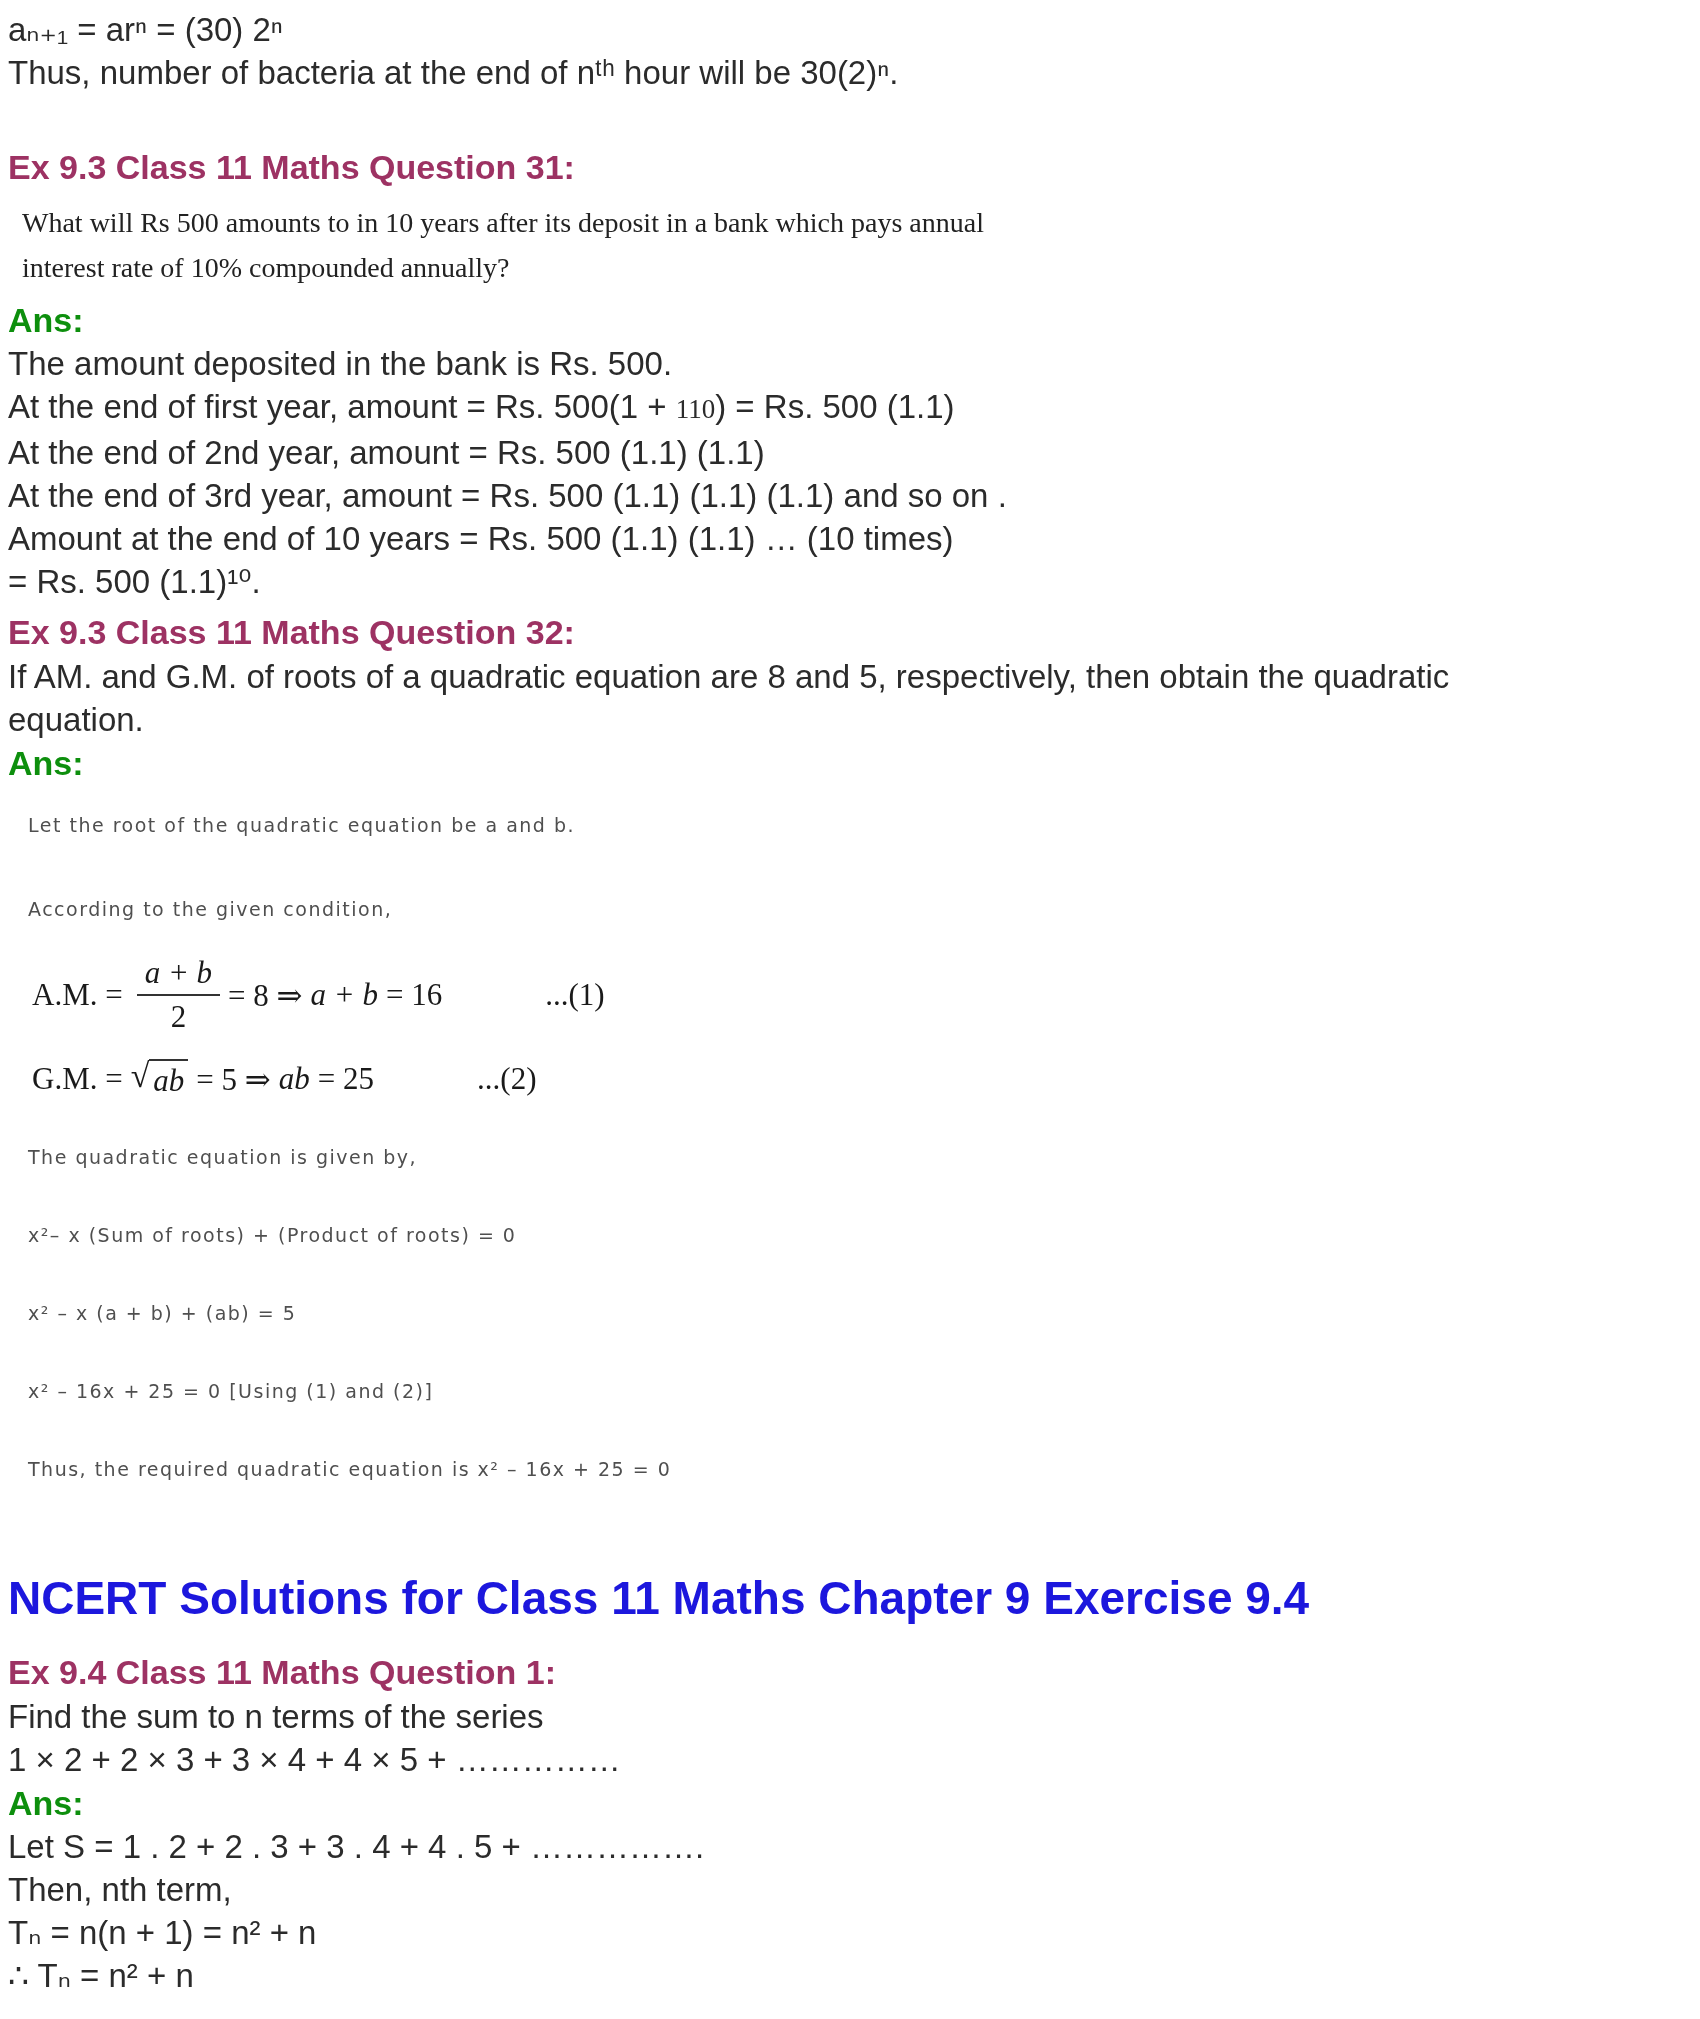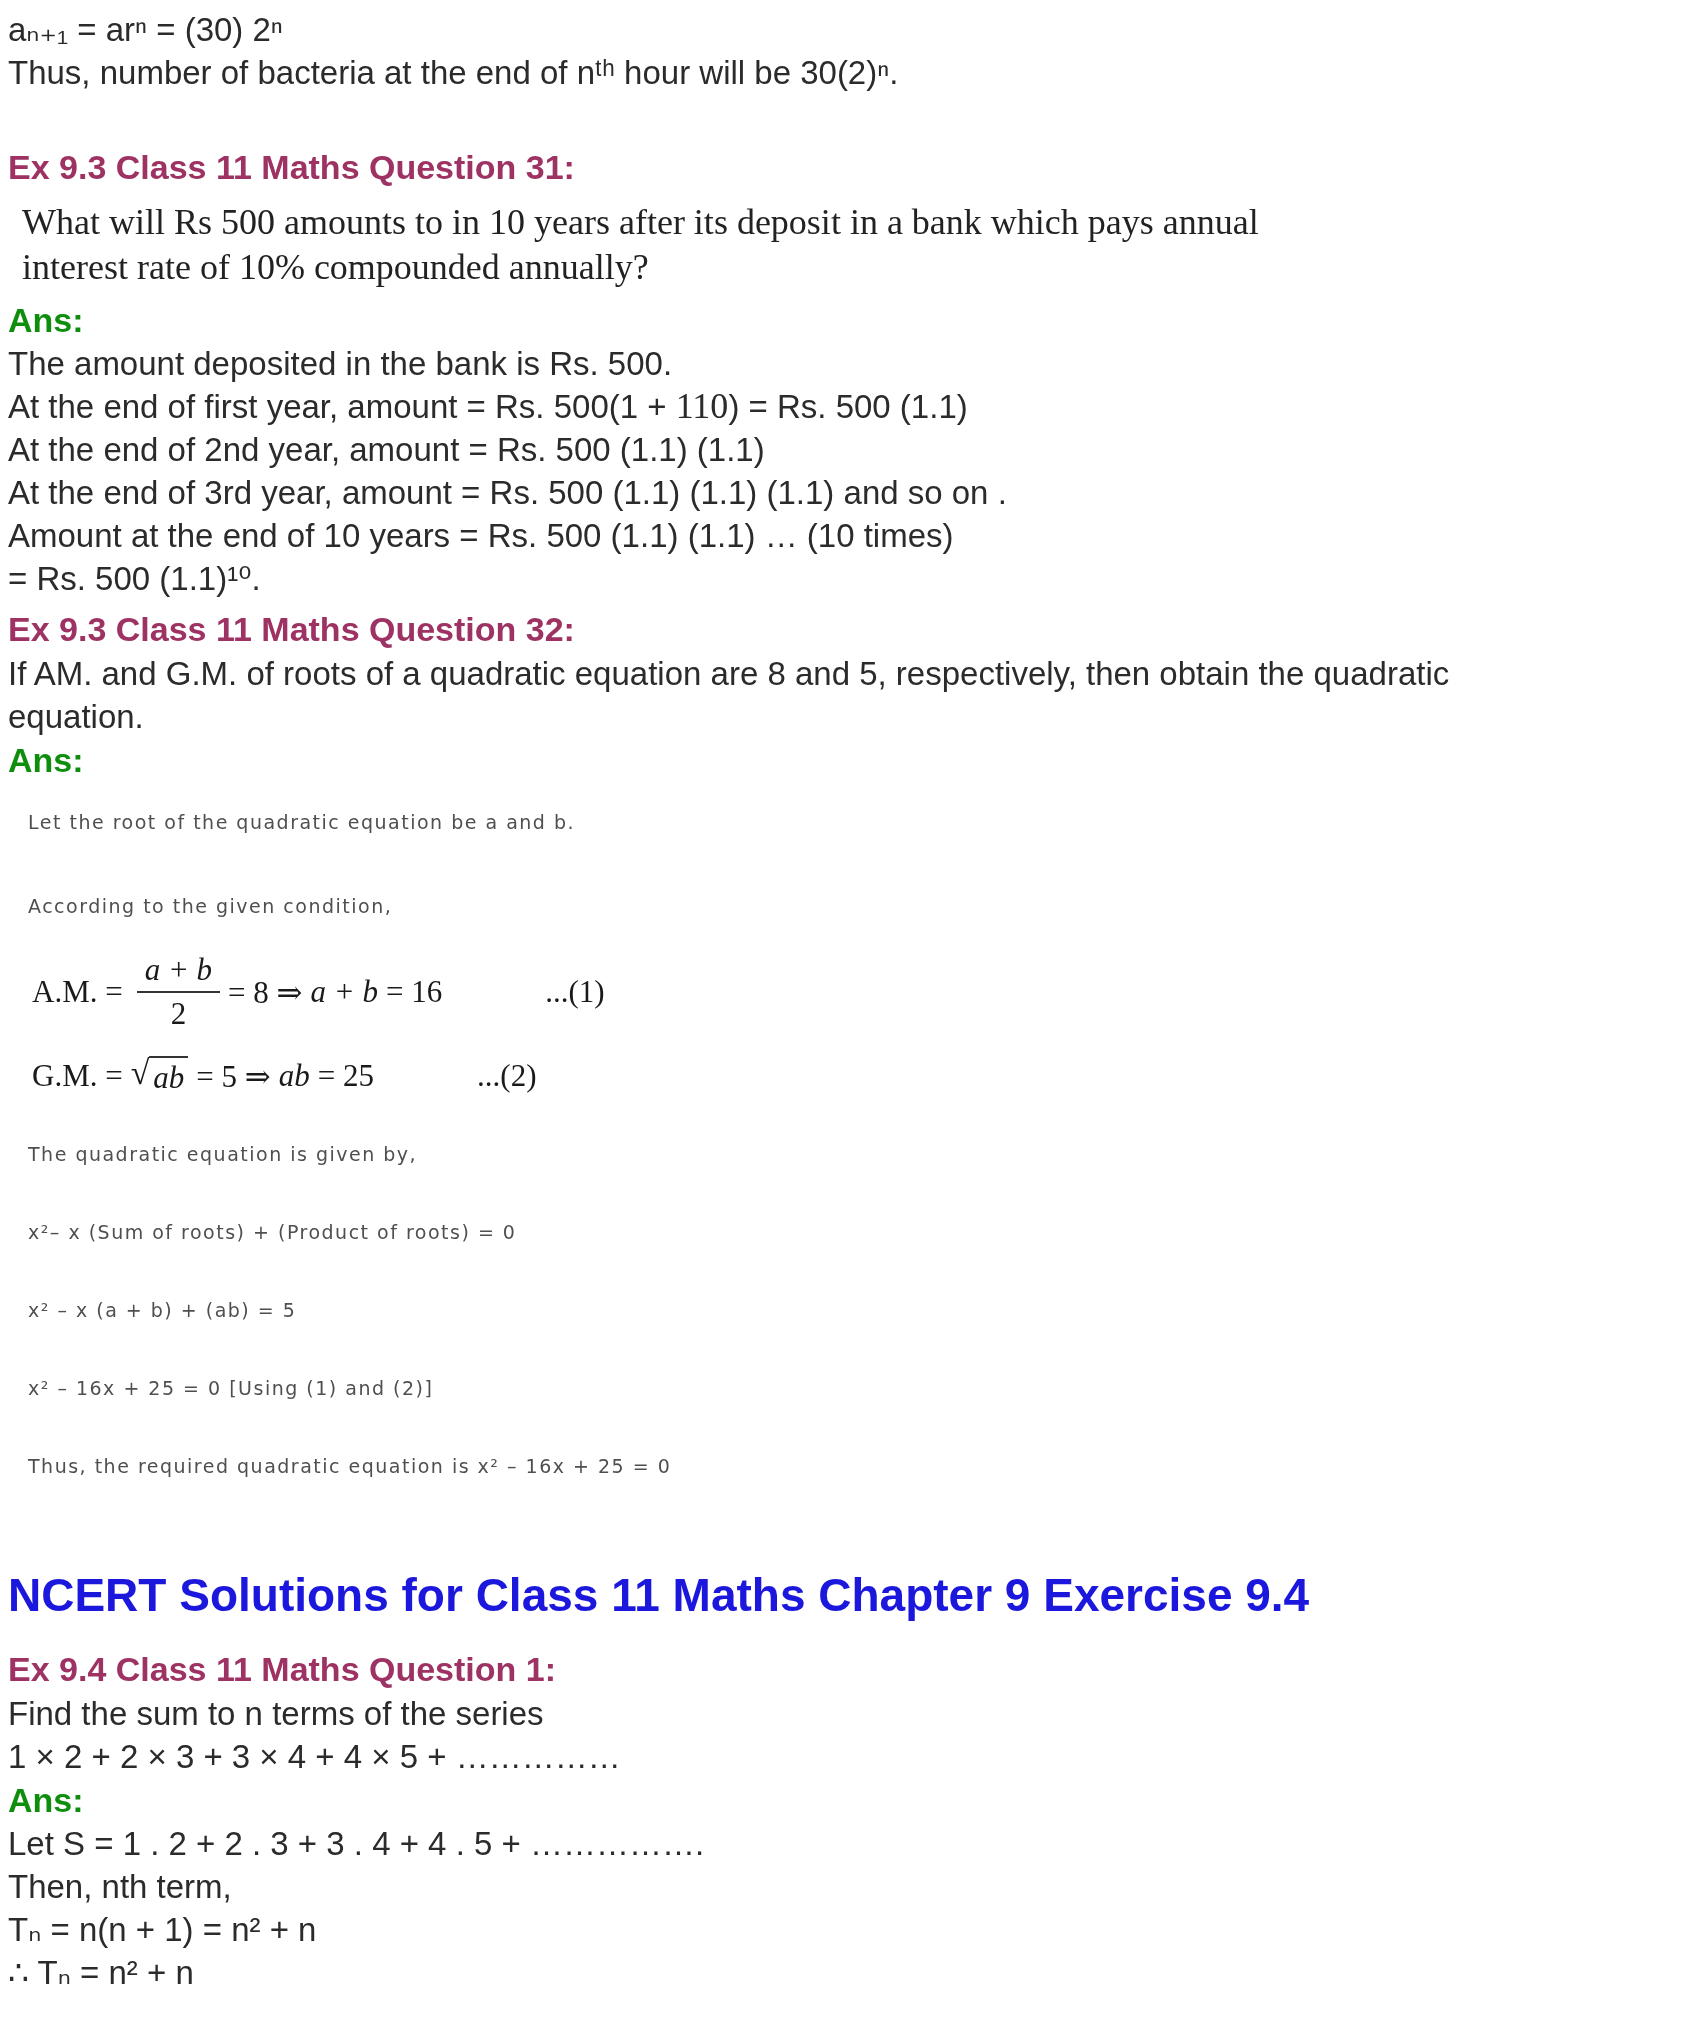--- a/index.html
+++ b/index.html
@@ -8,25 +8,25 @@
     padding:8px 8px 0 8px;background:#ffffff;overflow:hidden;
     font-family:"Liberation Sans","DejaVu Sans",sans-serif;color:#2b2b2b;
   }
   .body-line{font-size:33px;line-height:43px;color:#2b2b2b;}
   .h-maroon{font-size:34px;line-height:46px;font-weight:bold;color:#9d3263;}
   .h31{margin-top:50px;}
   .h32{margin-top:6px;}
   .h941{margin-top:22px;}
   .serif-q{
     font-family:"Liberation Serif","DejaVu Serif",serif;
-    font-size:36px;line-height:45px;color:#222222;padding-left:14px;margin-top:10px;
+    font-size:28px;line-height:45px;color:#222222;padding-left:14px;margin-top:10px;
   }
   .ans{font-size:34px;line-height:44px;font-weight:bold;color:#0d8f0d;}
   .ans31{margin-top:8px;}
-  .inline-frac{font-family:"Liberation Serif","DejaVu Serif",serif;font-size:36px;}
+  .inline-frac{font-family:"Liberation Serif","DejaVu Serif",serif;font-size:27px;}
   .hand{
     font-family:"DejaVu Sans",sans-serif;font-size:19px;line-height:40px;
     color:#4f4f4f;letter-spacing:1.5px;padding-left:20px;
   }
   .hand1{margin-top:20px;}
   .hand2{margin-top:44px;}
   .hand3{margin-top:30px;}
   .handp{margin-top:38px;}
   .math-line{
     font-family:"Liberation Serif","DejaVu Serif",serif;font-size:31px;color:#1a1a1a;

